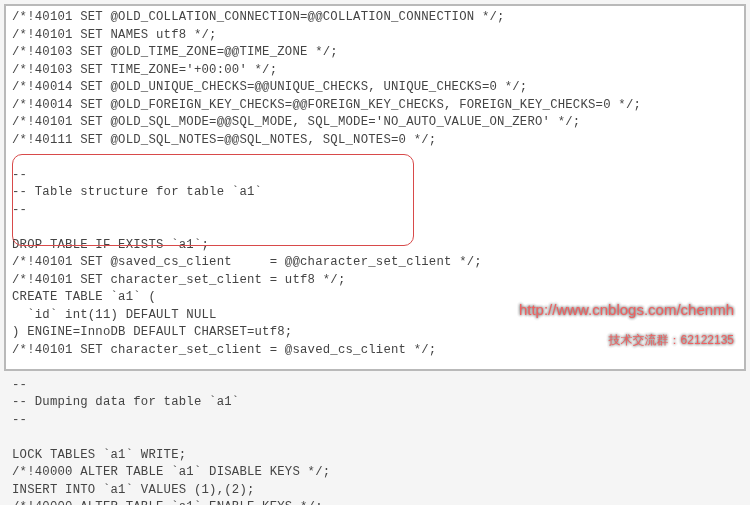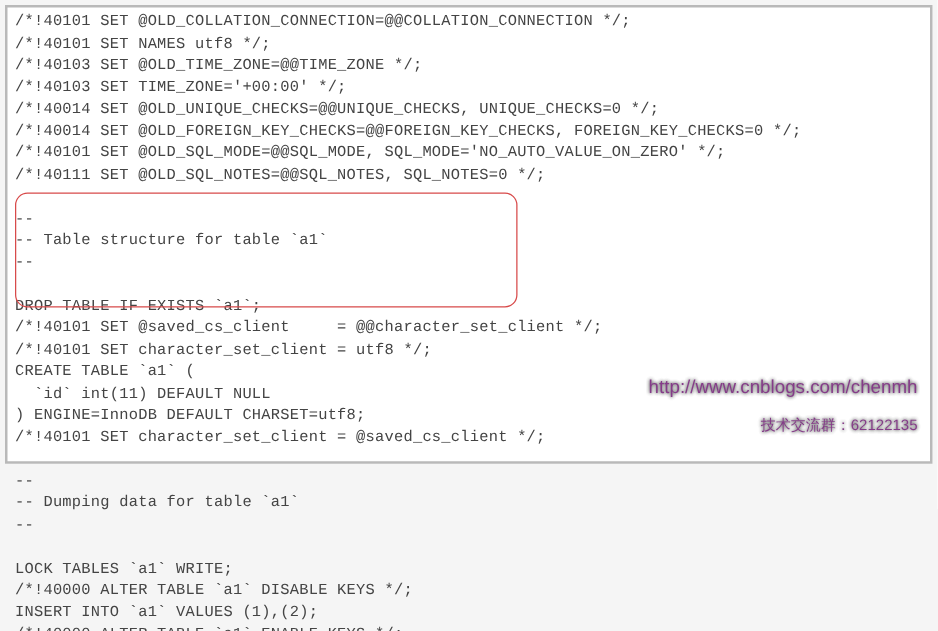--- a/index.html
+++ b/index.html
@@ -35,21 +35,21 @@
     left: 6px;
     top: 148px;
     width: 400px;
     height: 90px;
     pointer-events: none;
   }
   .watermark {
     position: absolute;
     right: 10px;
     bottom: 20px;
-    color: #701a75;
+    color: #ef4444;
     font-family: Arial, sans-serif;
     font-size: 15px;
     text-shadow: 0 0 3px #555, 0 0 3px #555;
     opacity: 0.85;
     text-align: right;
   }
   .watermark .sub {
     font-size: 12px;
     display: block;
     margin-top: 14px;

